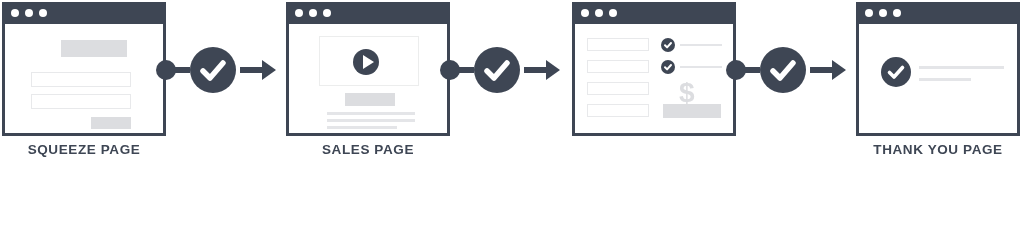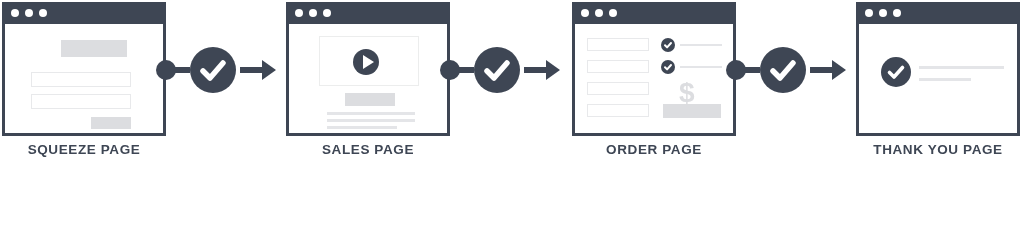--- a/index.html
+++ b/index.html
@@ -258,21 +258,20 @@
           </svg>
         </div>
         <div class="line" style="left:105px; top:42px; width:42px; height:2px;"></div>
 
         <div class="dollar" style="left:104px; top:55px; font-size:28px;">$</div>
 
         <div class="block" style="left:88px; top:80px; width:58px; height:14px;"></div>
       </div>
     </div>
   </div>
-  <div class="label" style="left:554px;">ORDER PAGE</div>
 
   <div class="connector">
     <div class="node-dot" style="left:726px; top:60px;"></div>
     <div class="stem" style="left:744px; top:67px; width:16px;"></div>
     <div class="big-check" style="left:760px; top:47px;">
       <svg width="46" height="46" viewBox="0 0 46 46">
         <path d="M13 24 L20 31 L33 16" fill="none" stroke="#ffffff" stroke-width="5.5" stroke-linecap="round" stroke-linejoin="round"></path>
       </svg>
     </div>
     <div class="arrow-shaft" style="left:810px; top:67px; width:24px;"></div>

